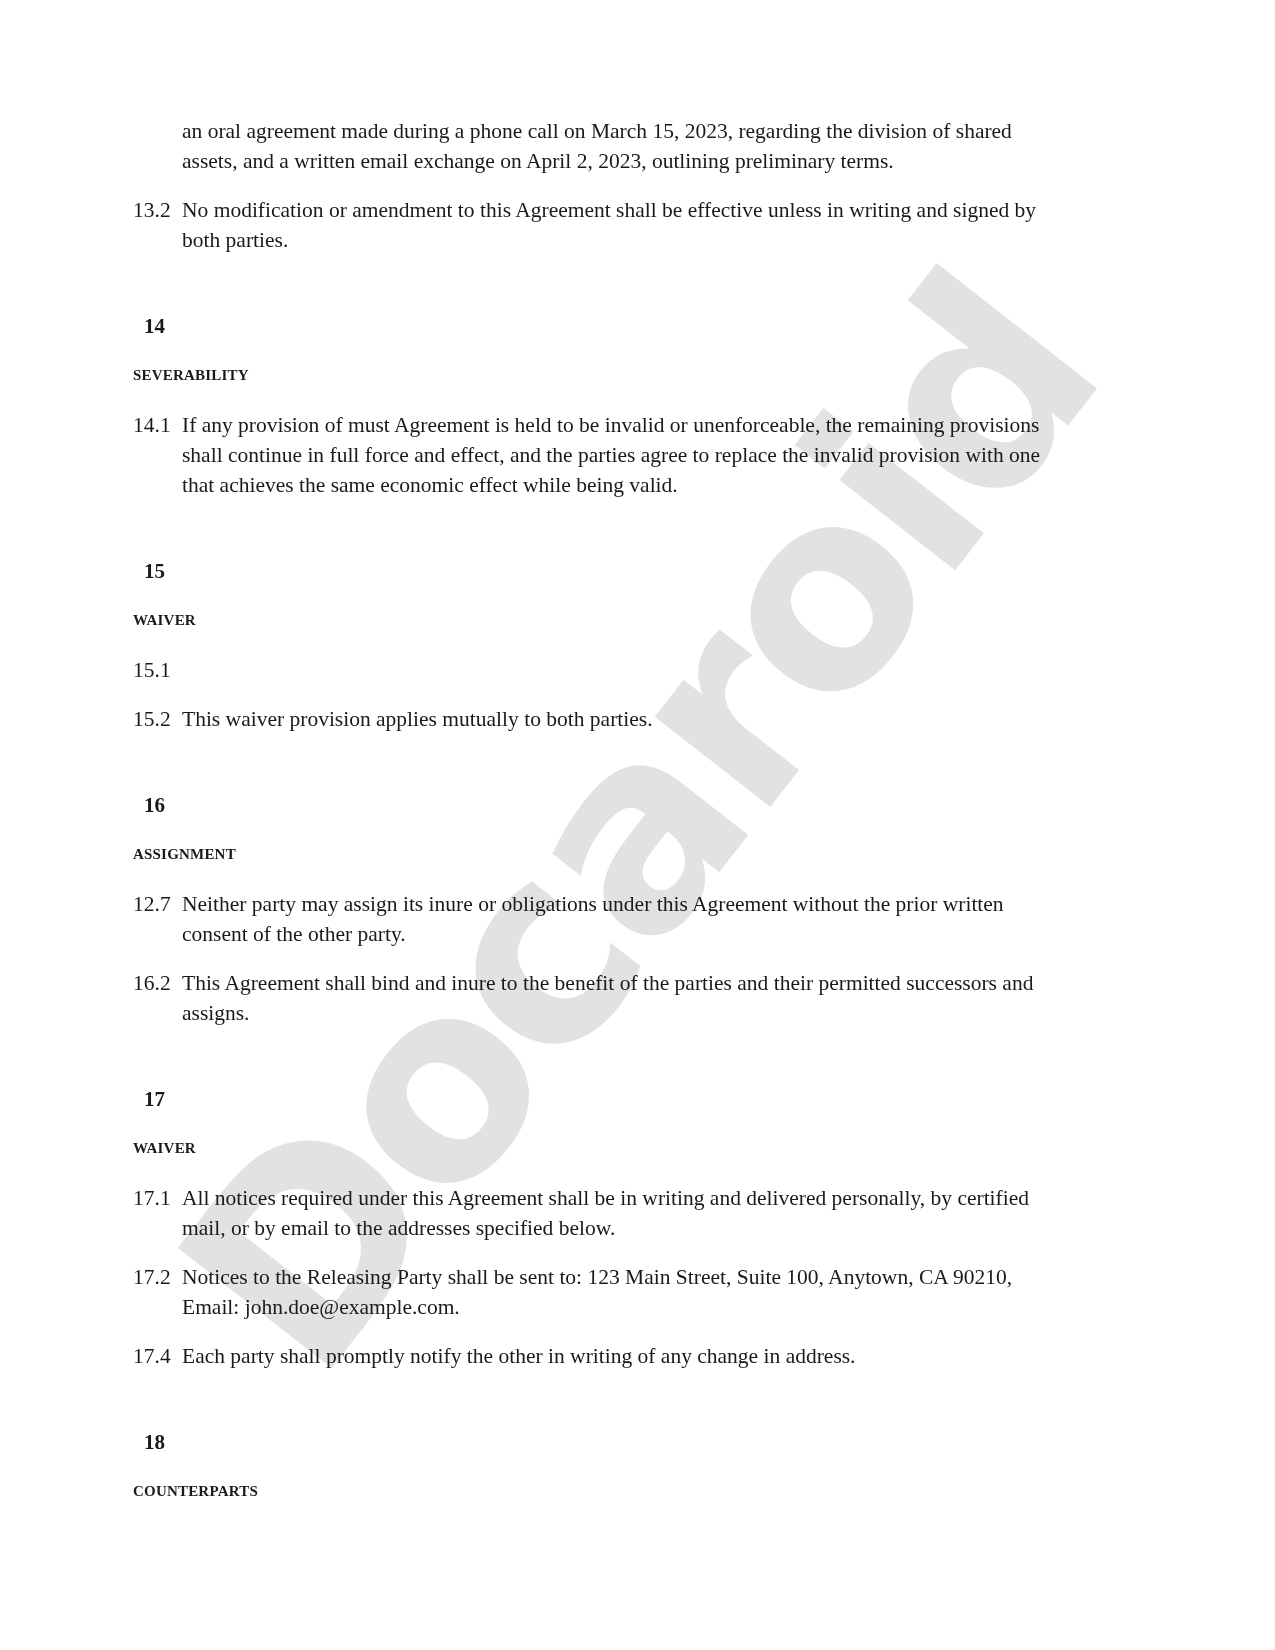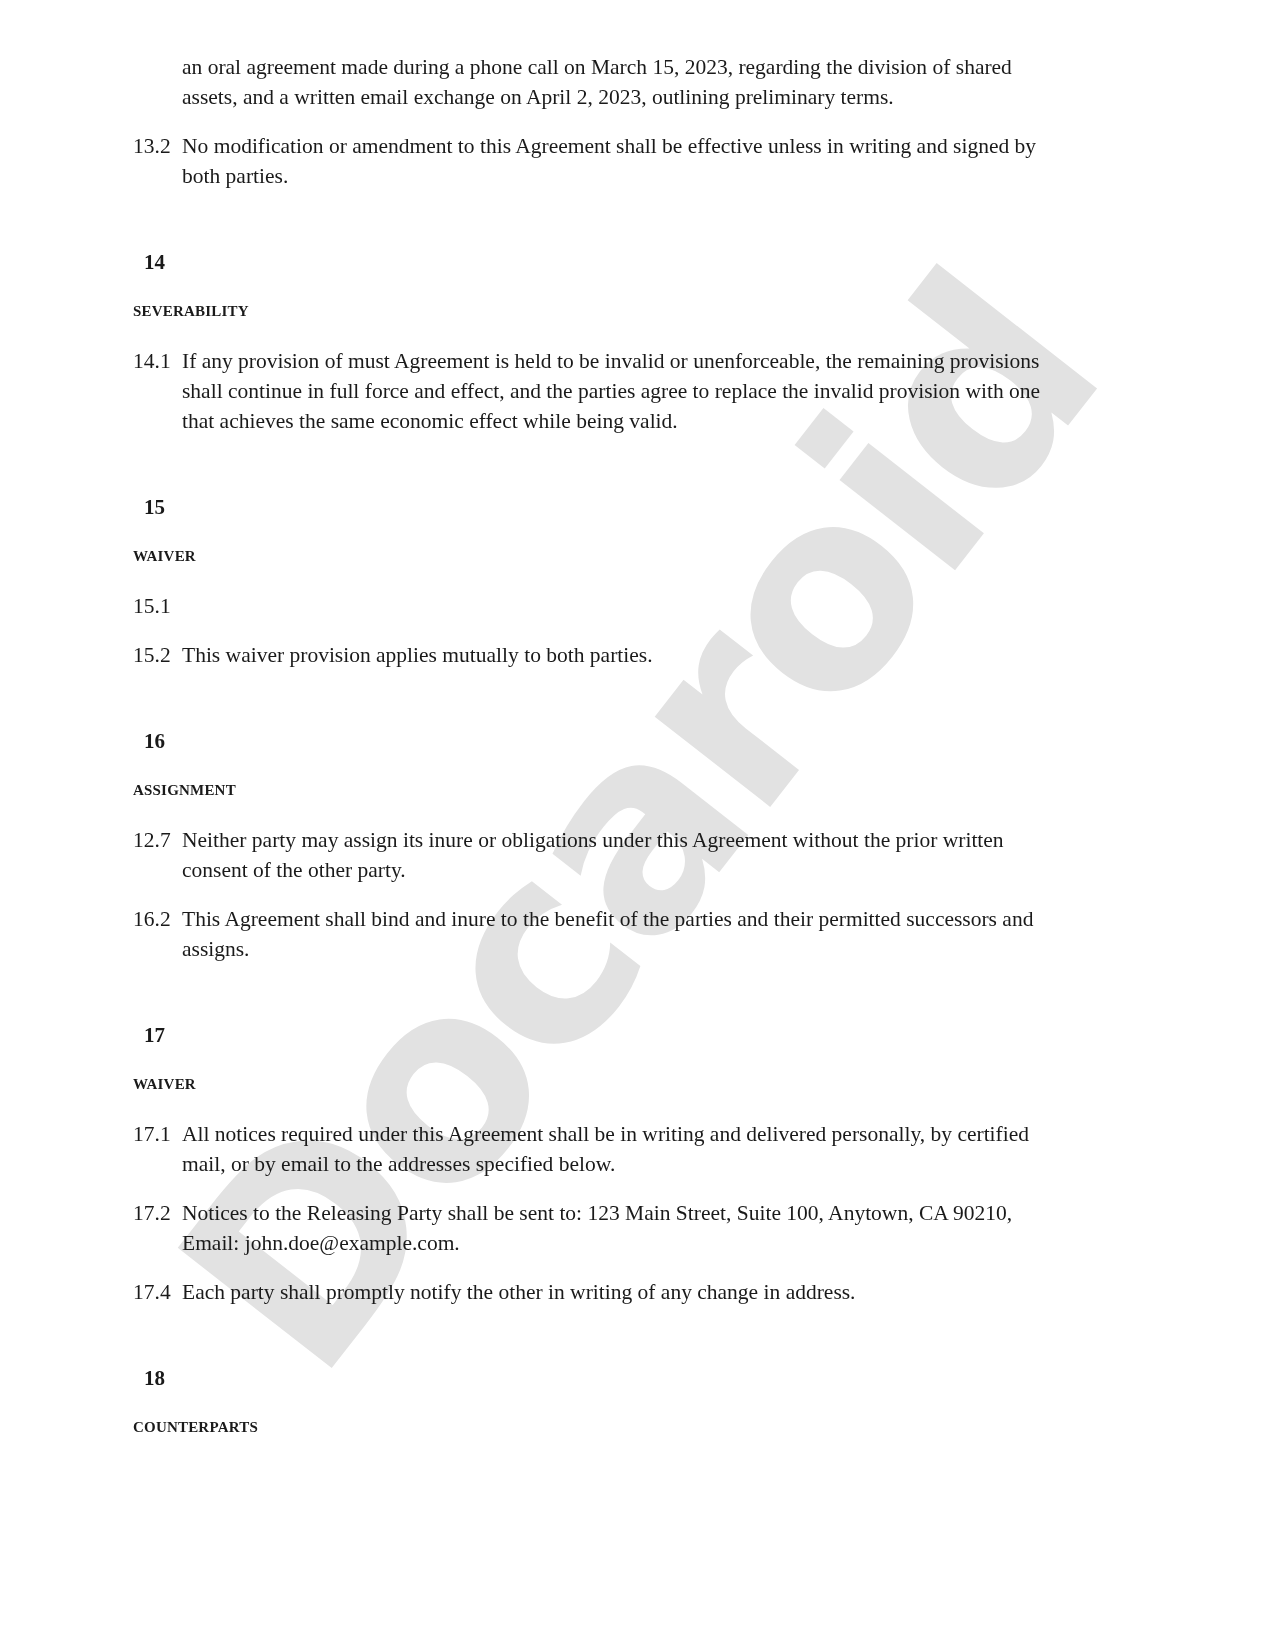--- a/index.html
+++ b/index.html
@@ -48,21 +48,21 @@
     user-select: none;
   }
 
   
   #content {
     position: absolute;
     left: 0;
     top: 0;
     width: 1275px;
     z-index: 2;
-    padding-top: 52px;
+    padding-top: 116px;
   }
 
   .block {
     position: relative;
     display: flex;
     align-items: flex-start;
     padding-left: 133px;
     padding-right: 232px;
   }
 

